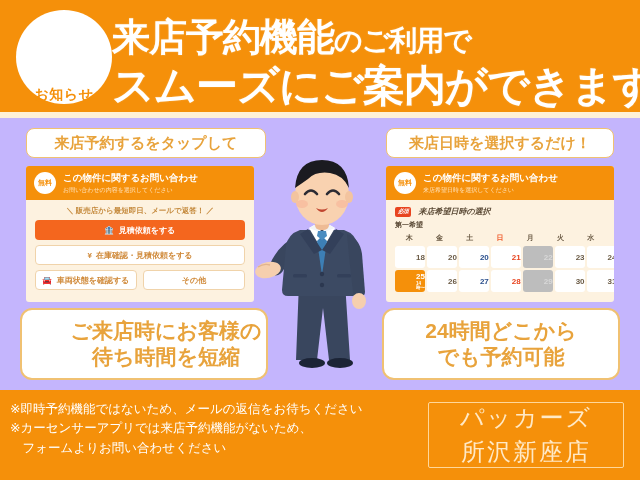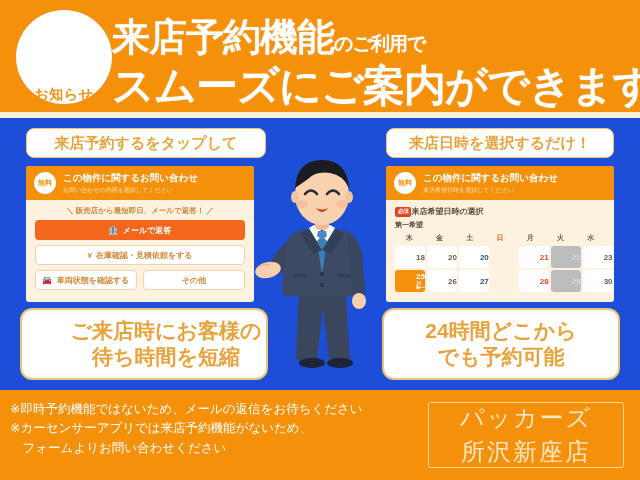--- a/index.html
+++ b/index.html
@@ -24,30 +24,30 @@
     color:#f5900a; font-size:14px; font-weight:bold; letter-spacing:.5px;
     white-space:nowrap;
   }
   .head-line {
     position:absolute; left:112px; color:#ffffff; font-weight:bold;
     white-space:nowrap; letter-spacing:-1px;
     text-shadow:0 0 2px rgba(255,255,255,.25);
   }
   #head-line-1 { top:12px; font-size:38px; }
   #head-line-2 { top:58px; font-size:42px; }
-  .hl-small { font-size:19px; }
+  .hl-small { font-size:28px; }
   #header-underline {
     position:absolute; left:0; top:112px; width:640px; height:6px;
     background:#fff1d8;
   }
 
   
   #middle {
     position:absolute; left:0; top:118px; width:640px; height:272px;
-    background:#1d4ed8;
+    background:#c4b5fd;
   }
 
   
   .step-pill {
     position:absolute; height:30px; border:1.5px solid #f0c172;
     border-radius:8px; background:#ffffff;
     display:flex; align-items:center; justify-content:center;
     color:#e8a33c; font-size:15px; font-weight:bold; white-space:nowrap;
   }
   #step-pill-left  { left:26px;  top:10px; width:240px; }
@@ -84,39 +84,39 @@
     white-space:nowrap;
   }
   .m-btn.primary { background:#f4661e; color:#ffffff; margin:0 9px 5px; }
   .m-btn.ghost   { background:#ffffff; color:#d08a3a; border:1px solid #f0d3aa; margin:0 9px 5px; }
   .m-row { display:flex; gap:6px; margin:0 9px; }
   .m-row .m-btn.ghost { margin:0; flex:1; }
   .m-ico { font-size:8px; }
 
   
   .cal-wrap { padding:6px 9px 0; }
-  .cal-head-row { display:flex; align-items:center; gap:0; }
+  .cal-head-row { display:flex; align-items:center; gap:7px;font-style:italic; }
   .req-chip {
     background:#e8441f; color:#fff; font-size:5.5px; font-weight:bold;
     padding:1.5px 3px; border-radius:2px; letter-spacing:-.3px;
   }
   .cal-head-title { font-size:8px; font-weight:bold; color:#5b4a36; }
   .cal-sub { font-size:7px; font-weight:bold; color:#5b4a36; margin:3px 0 2px; }
   .cal-grid { display:grid; grid-template-columns:repeat(7,1fr); gap:2px; }
   .cal-dow {
     text-align:center; font-size:7px; font-weight:bold; color:#6b5b45; padding:1px 0;
   }
   .cal-dow.sun { color:#f05a2a; }
   .cal-cell {
     height:22px; background:#ffffff; border-radius:3px;
     display:flex; flex-direction:column; align-items:center; justify-content:center;
     font-size:8px; font-weight:bold; color:#6b5b45;padding-left:21px;
   }
   .cal-cell.bold-blue { color:#2b4f8c; }
-  .cal-cell.red       { color:#e8441f;margin-left:28px; }
+  .cal-cell.red       { color:#e8441f; }
   .cal-cell.disabled  { background:#bdbdbd; color:#d8d8d8; }
   .cal-cell.selected  { background:#f5900a; color:#ffffff; }
   .cal-cell .c-time { font-size:4.5px; font-weight:bold; line-height:1; margin-top:1px; }
 
   
   .benefit {
     position:absolute; border:2px solid #f0c172; border-radius:12px;
     background:#ffffff; display:flex; flex-direction:column;
     align-items:center; justify-content:center;
     color:#e8a33c; font-size:21px; font-weight:bold; line-height:1.22;
@@ -170,21 +170,21 @@
     <div class="mock-head">
       <div class="free-chip">無料</div>
       <div class="mock-head-texts">
         <div class="mock-head-title">この物件に関するお問い合わせ</div>
         <div class="mock-head-sub">お問い合わせの内容を選択してください</div>
       </div>
     </div>
     <div class="mock-note">＼ 販売店から最短即日、メールで返答！ ／</div>
     <div class="m-btn primary">
       <span class="m-ico">🏦</span>
-      <span>メールで返答</span>
+      <span>見積依頼をする</span>
     </div>
     <div class="m-btn ghost">
       <span class="m-ico">¥</span>
       <span>在庫確認・見積依頼をする</span>
     </div>
     <div class="m-row">
       <div class="m-btn ghost">
         <span class="m-ico">🚘</span>
         <span>車両状態を確認する</span>
       </div>

